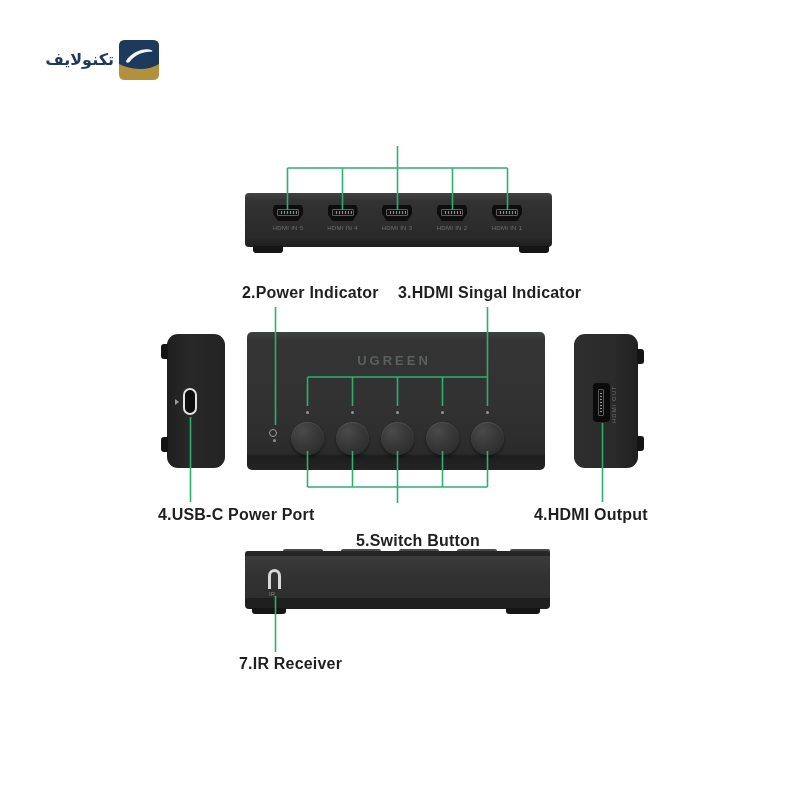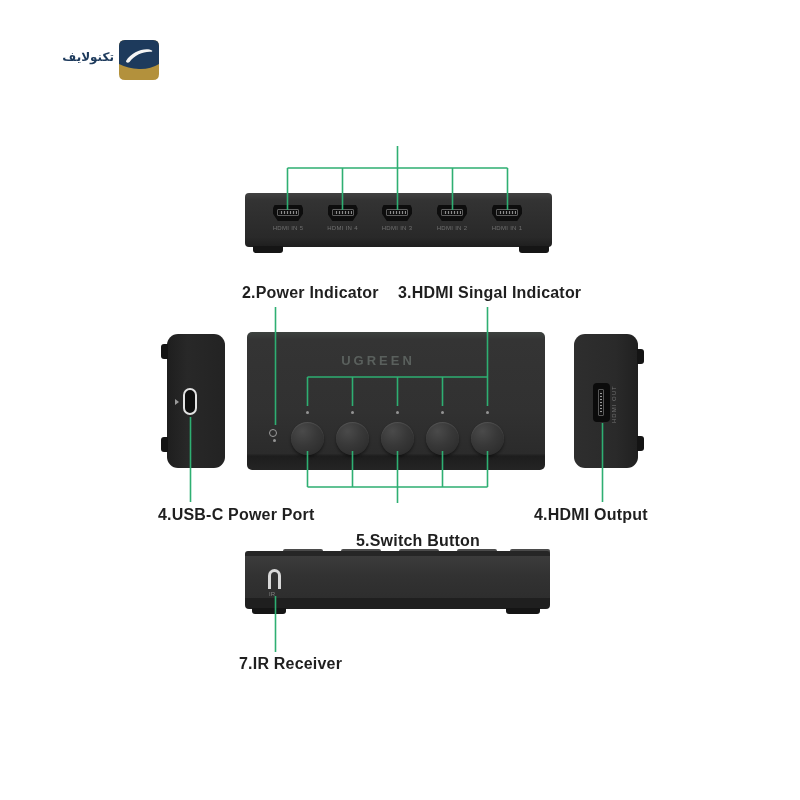--- a/index.html
+++ b/index.html
@@ -5,21 +5,21 @@
   * { box-sizing: border-box; margin: 0; padding: 0; }
   html,body { background:#fff; }
   .canvas {
     position: relative; width: 800px; height: 800px; background: #fff;
     font-family: "Liberation Sans", sans-serif; overflow: hidden;
   }
   
   .logo-text {
     position: absolute; left: 40px; top: 50px; width: 74px;
     font-family: "DejaVu Sans", sans-serif; font-weight: bold;
-    font-size: 12px; color: var(--navy); text-align: right; direction: rtl;
+    font-size: 16px; color: var(--navy); text-align: right; direction: rtl;
   }
   .logo-icon { position: absolute; left: 117px; top: 38px; }
   
   .lbl {
     position: absolute; font-size: 16px; font-weight: 700; color: #1f1f1f;
     letter-spacing: 0.2px; white-space: nowrap;
   }
   .lbl-center { text-align: center; }
   
   .dev { position: absolute; }
@@ -42,21 +42,21 @@
   .port-lbl {
     position: absolute; top: 225px; width: 48px; text-align: center;
     font-size: 6px; color: #707070; letter-spacing: 0.3px;
   }
   
   .front-body {
     left: 247px; top: 332px; width: 298px; height: 138px; border-radius: 5px;
     background: linear-gradient(180deg,#3d423f 0%,#343434 6%,#313131 58%,#2b2b2b 88%,#1d1d1d 90%,#242424 100%);
   }
   .ugreen {
-    position: absolute; left: 229px; top: 353px; width: 298px; text-align: center;
+    position: absolute; left: 245px; top: 353px; width: 298px; text-align: center;
     font-size: 13px; font-weight: 700; letter-spacing: 3px; color: #5a605d;
   }
   .power-ring {
     position: absolute; left: 269px; top: 429px; width: 8px; height: 8px;
     border: 1.5px solid #9c9c9c; border-radius: 50%;
   }
   .led { position: absolute; width: 3px; height: 3px; border-radius: 50%; background: #949494; }
   .sw-btn {
     position: absolute; top: 422px; width: 33px; height: 33px; border-radius: 50%;
     background: radial-gradient(circle at 35% 28%, #4a4a4a 0%, #383838 45%, #282828 100%);

